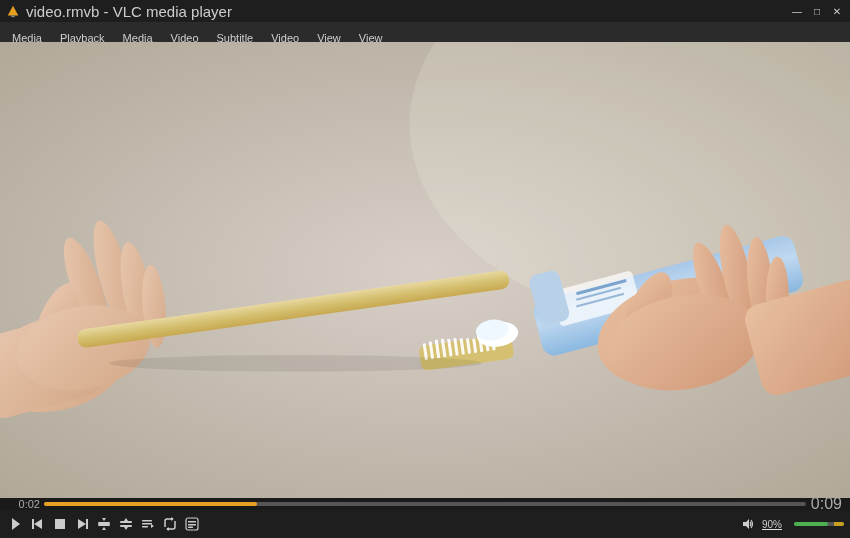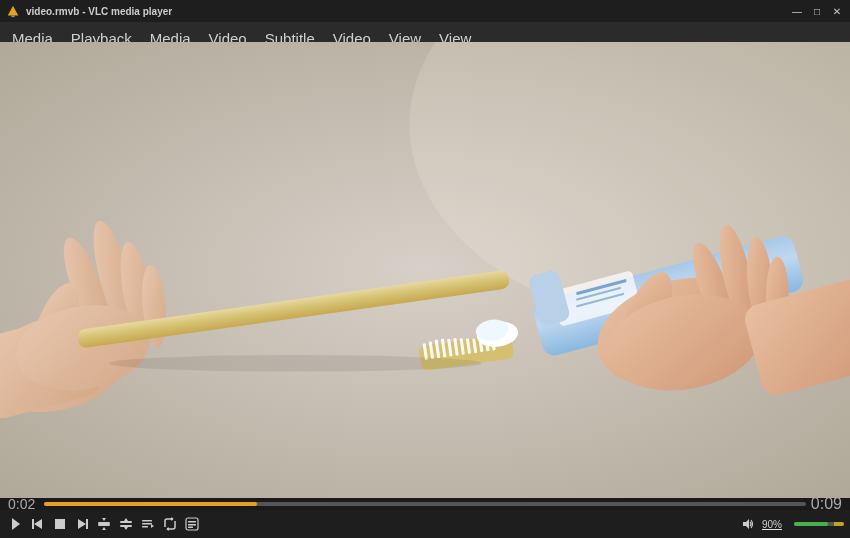--- a/index.html
+++ b/index.html
@@ -28,23 +28,22 @@
     #title-left {
       display: flex;
       align-items: center;
       gap: 6px;
     }
     #app-icon {
       width: 14px;
       height: 14px;
     }
     #title-text {
-      font-size: 10px;
+      font-size: 15px;
       color: #cccccc;
-      font-weight: bold;
     }
     #window-controls {
       display: flex;
       gap: 2px;
     }
     .win-btn {
       width: 18px;
       height: 16px;
       display: flex;
       align-items: center;
@@ -62,21 +61,21 @@
       background: #2b2b2b;
       display: flex;
       align-items: center;
       padding: 0 4px;
       flex-shrink: 0;
       gap: 2px;
     }
     .menu-item {
       padding: 2px 8px;
       cursor: pointer;
-      font-size: 15px;
+      font-size: 11px;
       color: #d0d0d0;
       border-radius: 2px;
       margin-top: 12px;
     }
 
     
     #video-area {
       flex: 1;
       background: #000;
       position: relative;
@@ -92,23 +91,24 @@
     
     #progress-area {
       height: 12px;
       background: #1a1a1a;
       display: flex;
       align-items: center;
       padding: 0 8px;
       flex-shrink: 0;
     }
     #time-start {
-      font-size: 14px;
+      font-size: 11px;
       color: #aaa;
       min-width: 32px;
+      text-align: right;
     }
     #progress-track {
       flex: 1;
       height: 4px;
       background: #555;
       border-radius: 2px;
       position: relative;
       cursor: pointer;
       margin: 0 4px;
     }

